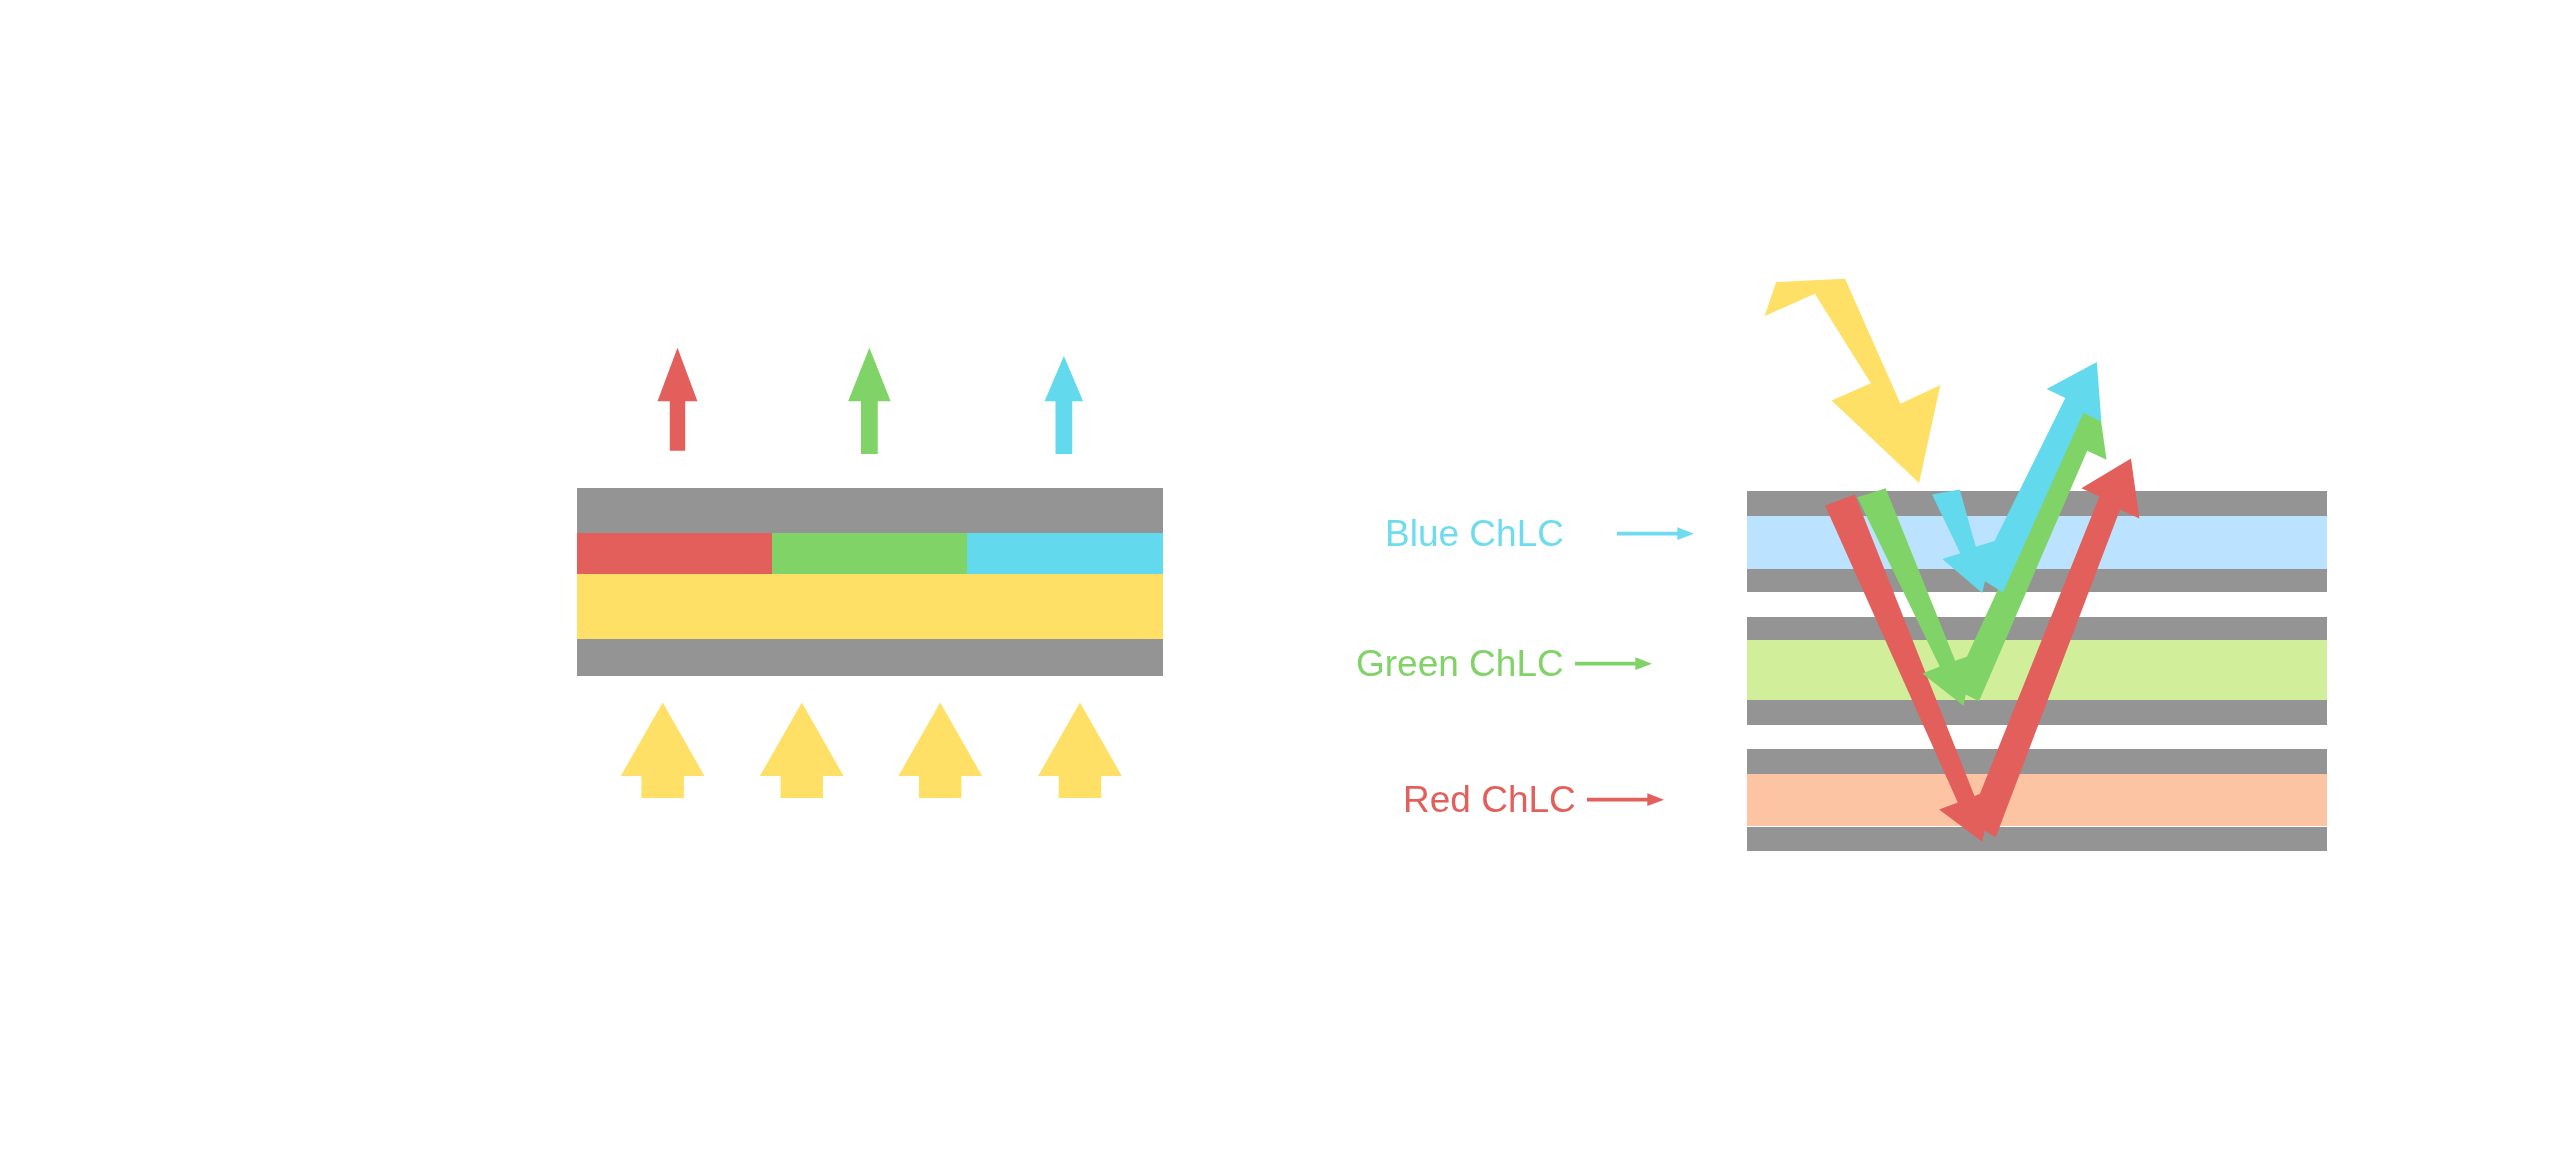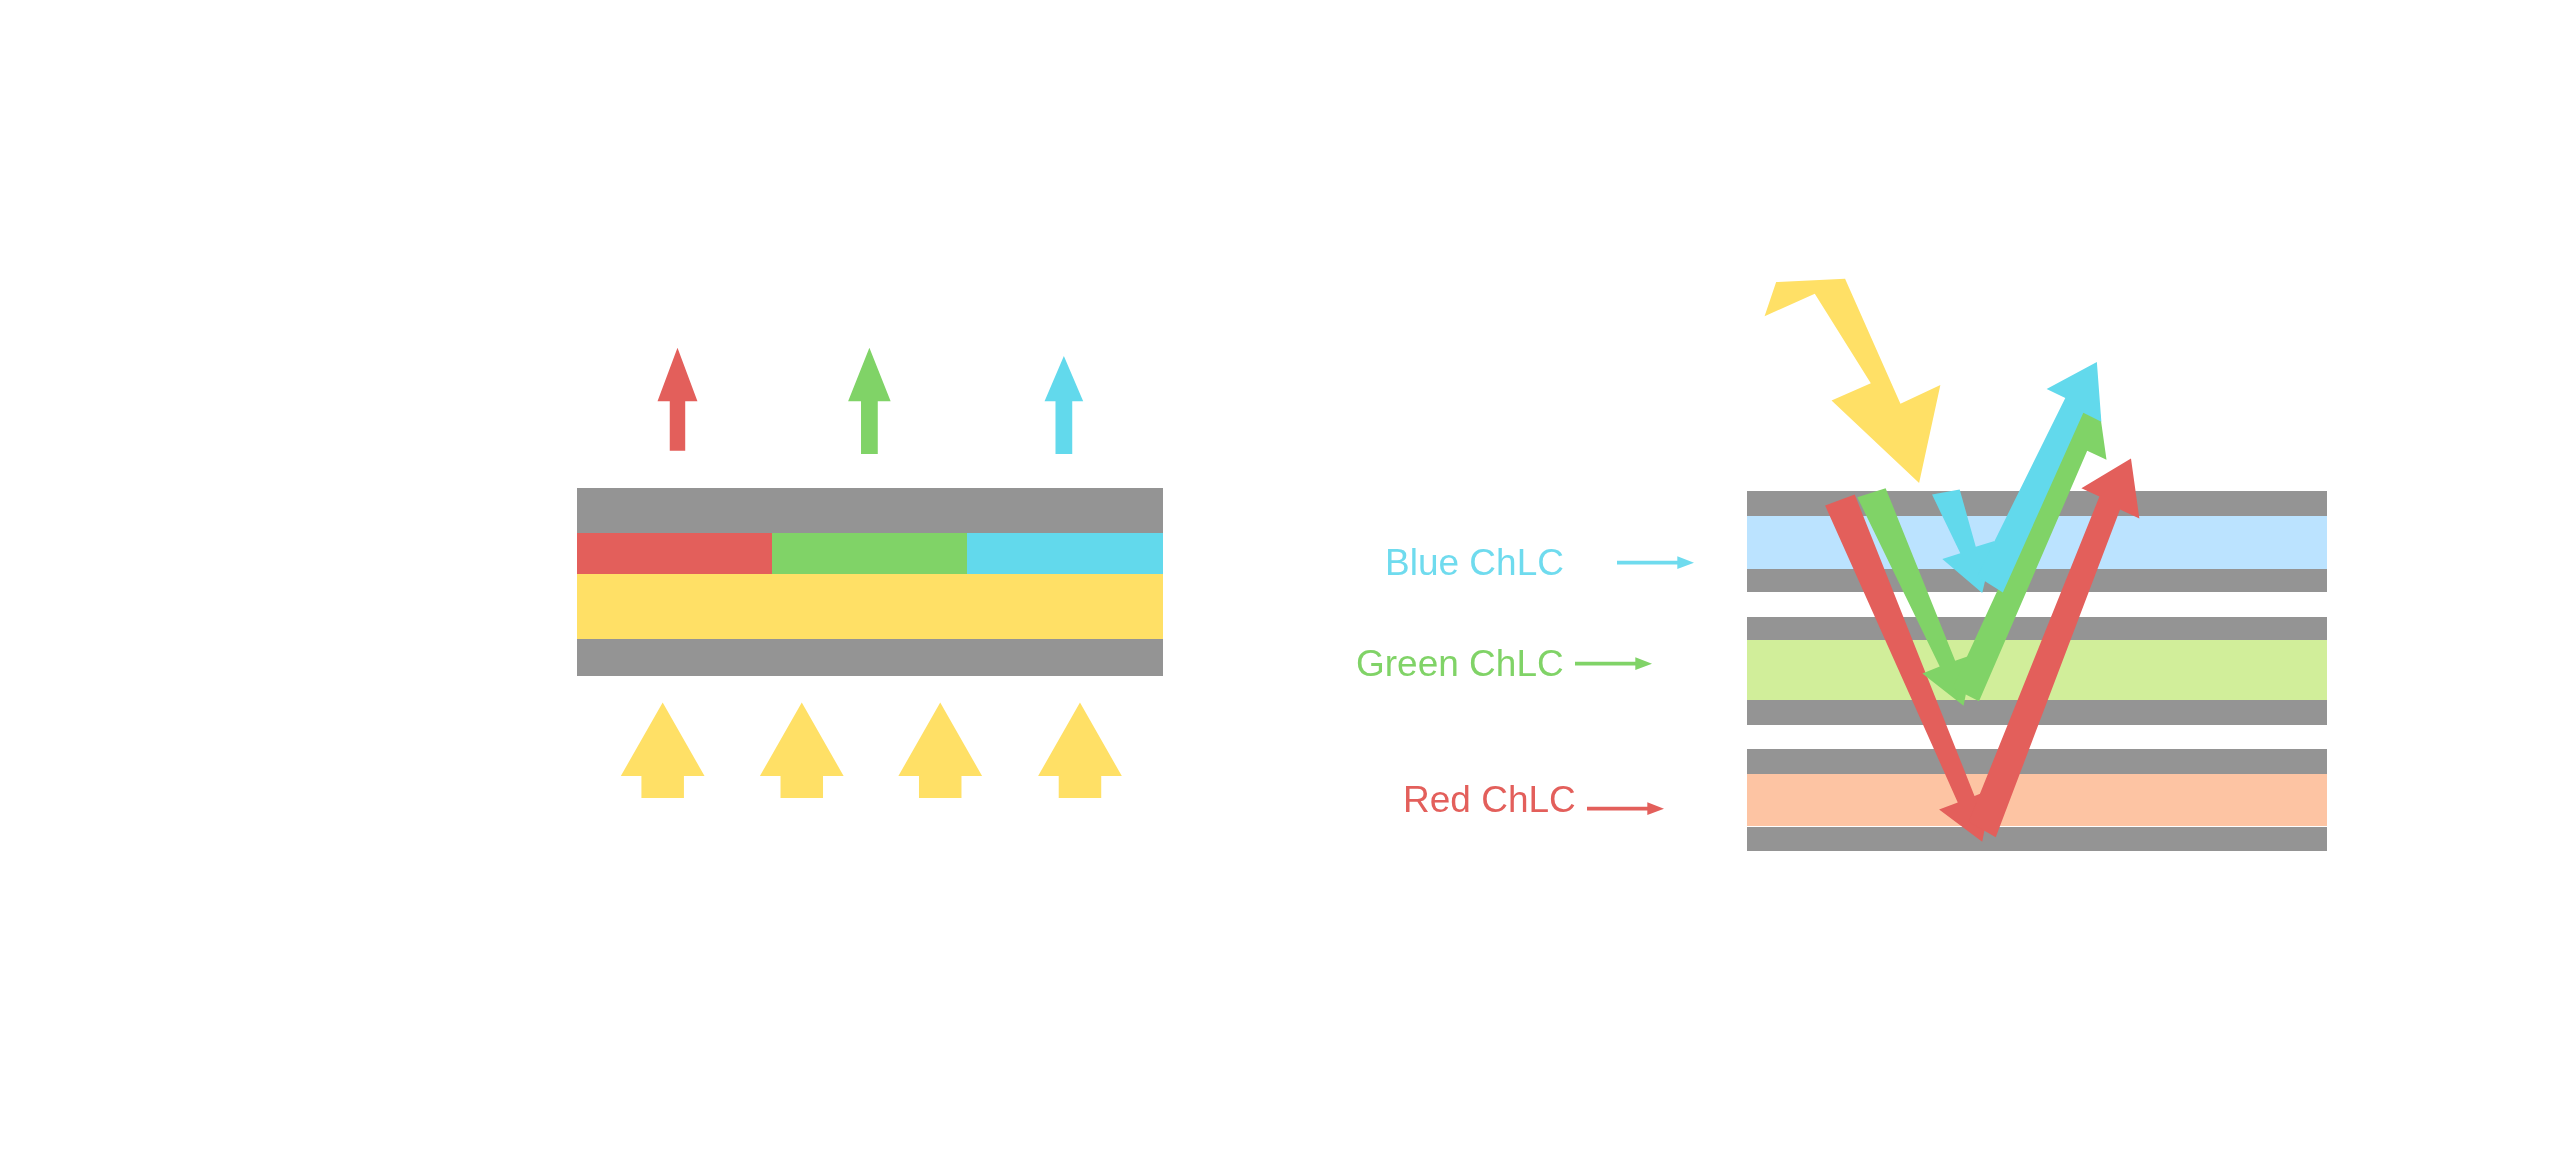--- a/index.html
+++ b/index.html
@@ -63,23 +63,23 @@
 
   .ray-layer {
     position: absolute;
     left: 0; top: 0;
     width: 1288px; height: 1154px;
     pointer-events: none;
   }
   .lbl-row { position: absolute; display: flex; align-items: center; }
   .lbl-text { font-size: 37px; line-height: 1; }
   .lbl-arrow { margin-left: 11.6px; }
-  #lbl-blue  { left: 97px; top: 544px; color: #6fdbee; gap: 41px; }
+  #lbl-blue  { left: 97px; top: 515px; color: #6fdbee; gap: 41px; }
   #lbl-green { left: 68px; top: 645px; color: #80d367; }
-  #lbl-red   { left: 115px; top: 781px; color: #e35f5b; align-items: flex-end; }
+  #lbl-red   { left: 115px; top: 781px; color: #e35f5b; }
 </style>
 </head>
 <body>
 
 <div id="stage">
 
   <div class="panel" id="left-panel">
 
     <svg class="ray-layer" id="left-emitted-rays" width="1288" height="1154" viewBox="0 0 2000 1792">
 

